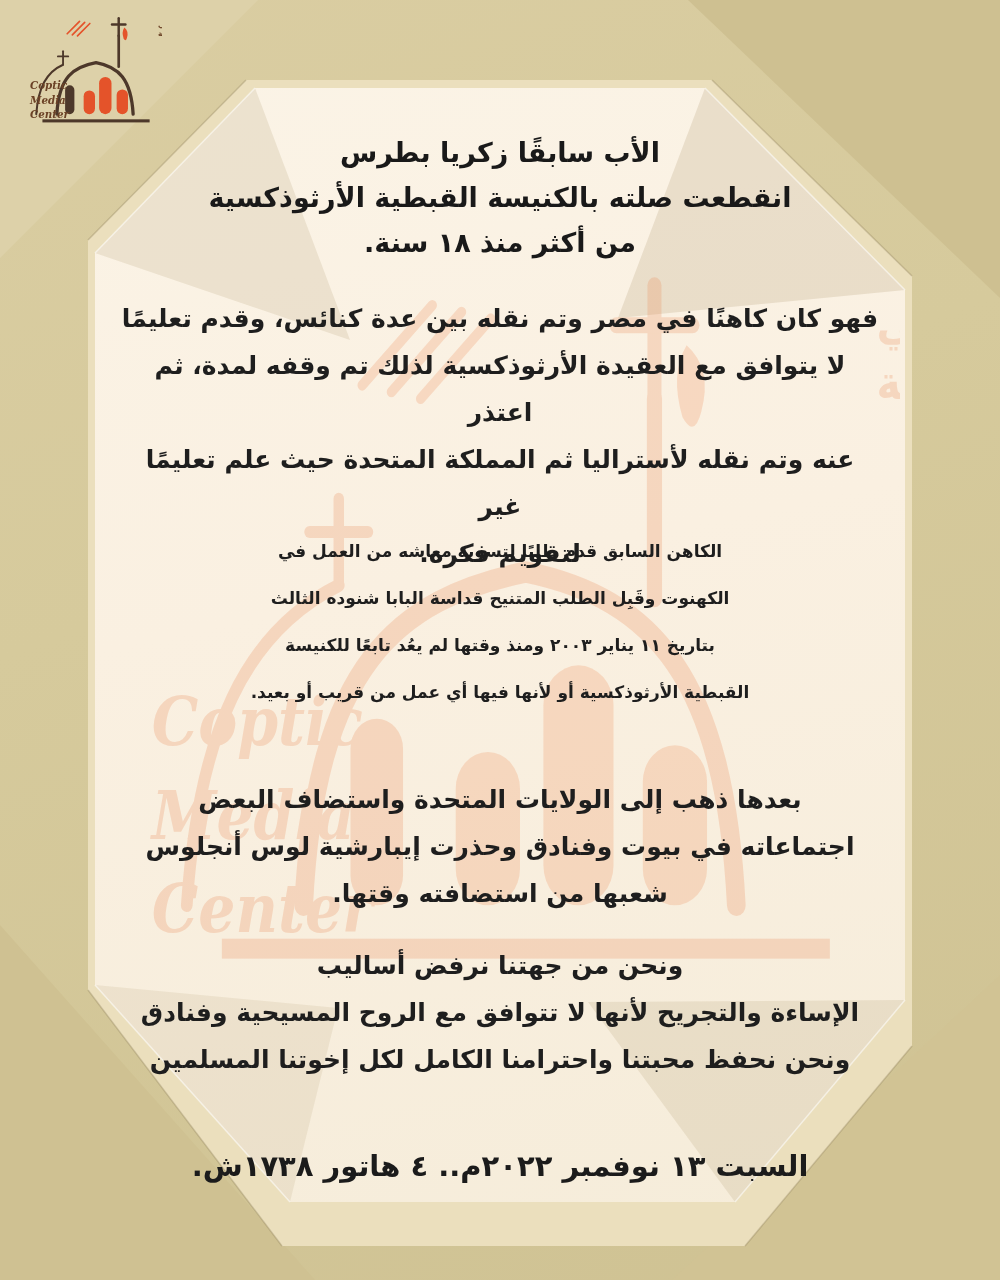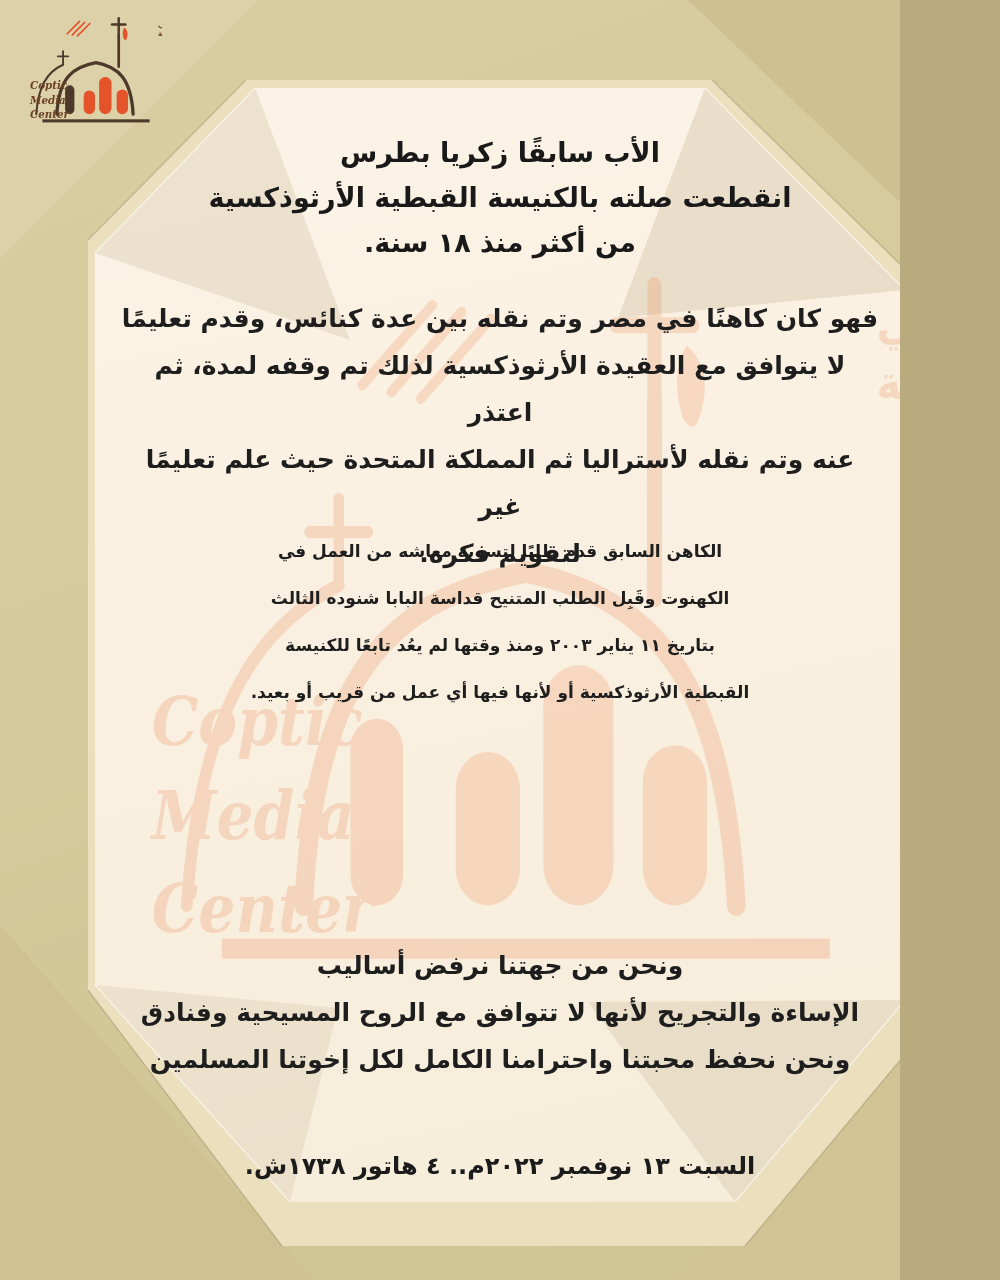--- a/index.html
+++ b/index.html
@@ -2,21 +2,21 @@
 <html lang="ar"><head>
 <meta charset="utf-8">
 <style>
   html,body{margin:0;padding:0;}
   body{
     width:1000px;height:1280px;
     font-family:"DejaVu Sans", sans-serif;
     background:#b9ab7e;
   }
   .stage{
-    position:relative;width:900px;height:1280px;overflow:hidden;
+    position:relative;width:1000px;height:1280px;overflow:hidden;
     background:linear-gradient(160deg,#dacda2 0%,#d6ca9c 40%,#cfc293 100%);
   }
   .layer{position:absolute;left:0;top:0;width:1000px;height:1280px;}
 
   
   .bg-tl{background:#ddd1a9;clip-path:polygon(0 0,258px 0,0 258px);}
   .bg-tr{background:#cec091;clip-path:polygon(688px 0,1000px 0,1000px 298px);}
   .bg-bl{background:#cfc192;clip-path:polygon(0 925px,315px 1280px,0 1280px);}
   .bg-br{background:#d1c394;clip-path:polygon(1000px 975px,1000px 1280px,672px 1280px);}
 
@@ -58,21 +58,21 @@
     position:absolute;left:120px;top:0;width:760px;height:1280px;
     direction:rtl;text-align:center;color:#1e1e1e;font-weight:bold;
   }
   .tblock{position:absolute;left:0;width:760px;}
   .line{display:block;}
   .title-block{top:130px;font-size:27px;line-height:45px;color:#191919;}
   .para1{top:295px;font-size:25px;line-height:47px;}
   .para2{top:528px;font-size:17px;line-height:47px;}
   .para3{top:776px;font-size:25px;line-height:47px;}
   .para4{top:942px;font-size:25px;line-height:47px;text-align:center;}
-  .date-block{top:1146px;font-size:24px;line-height:40px;color:#1b1b1b;}
+  .date-block{top:1146px;font-size:29px;line-height:40px;color:#1b1b1b;}
 </style>
 </head>
 <body>
 
 <div class="stage">
 
   <svg width="0" height="0" style="position:absolute">
     <defs>
       <symbol id="cmc-logo" viewBox="0 0 130 120">
 
@@ -168,20 +168,25 @@
       <span class="line">لتقويم فكره.</span>
     </div>
 
     <div class="tblock para2">
       <span class="line">الكاهن السابق قدم طلبًا لتسوية معاشه من العمل في</span>
       <span class="line">الكهنوت وقَبِل الطلب المتنيح قداسة البابا شنوده الثالث</span>
       <span class="line">بتاريخ ١١ يناير ٢٠٠٣ ومنذ وقتها لم يعُد تابعًا للكنيسة</span>
       <span class="line">القبطية الأرثوذكسية أو لأنها فيها أي عمل من قريب أو بعيد.</span>
     </div>
 
+    <div class="tblock para3">
+      <span class="line">بعدها ذهب إلى الولايات المتحدة واستضاف البعض</span>
+      <span class="line">اجتماعاته في بيوت وفنادق وحذرت إيبارشية لوس أنجلوس</span>
+      <span class="line">شعبها من استضافته وقتها.</span>
+    </div>
 
     <div class="tblock para4">
       <span class="line">ونحن من جهتنا نرفض أساليب</span>
       <span class="line">الإساءة والتجريح لأنها لا تتوافق مع الروح المسيحية وفنادق</span>
       <span class="line">ونحن نحفظ محبتنا واحترامنا الكامل لكل إخوتنا المسلمين</span>
     </div>
 
     <div class="tblock date-block">
       <span class="line">السبت ١٣ نوفمبر ٢٠٢٢م.. ٤ هاتور ١٧٣٨ش.</span>
     </div>

